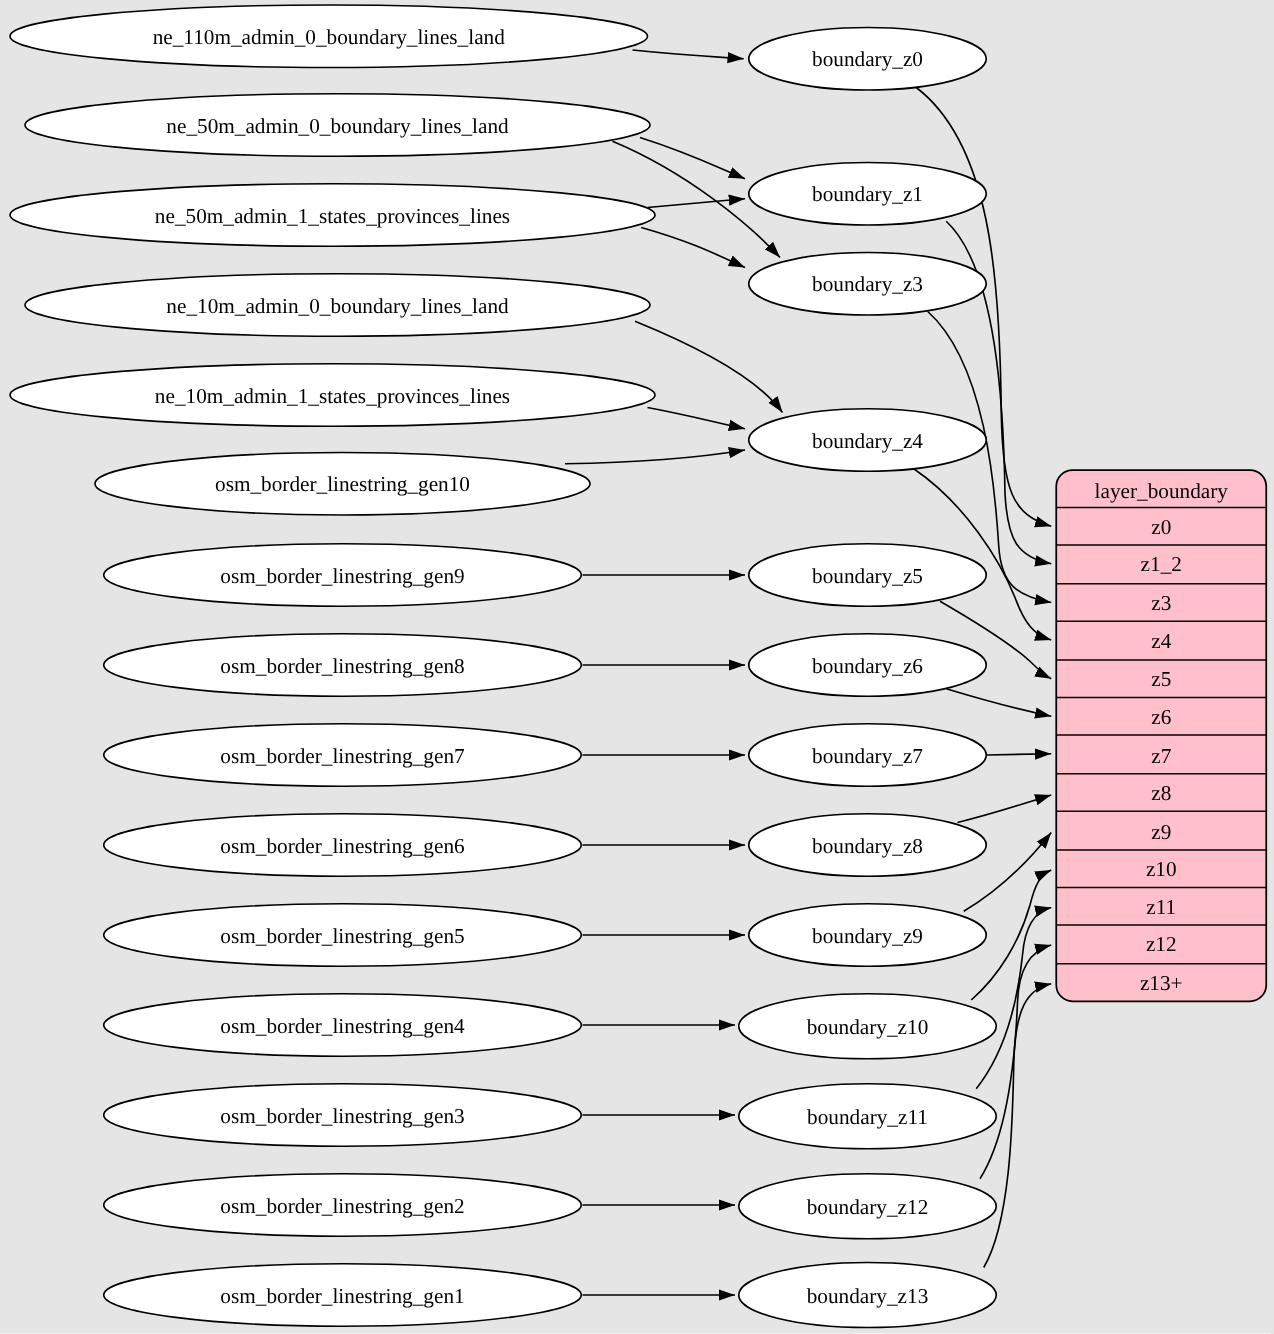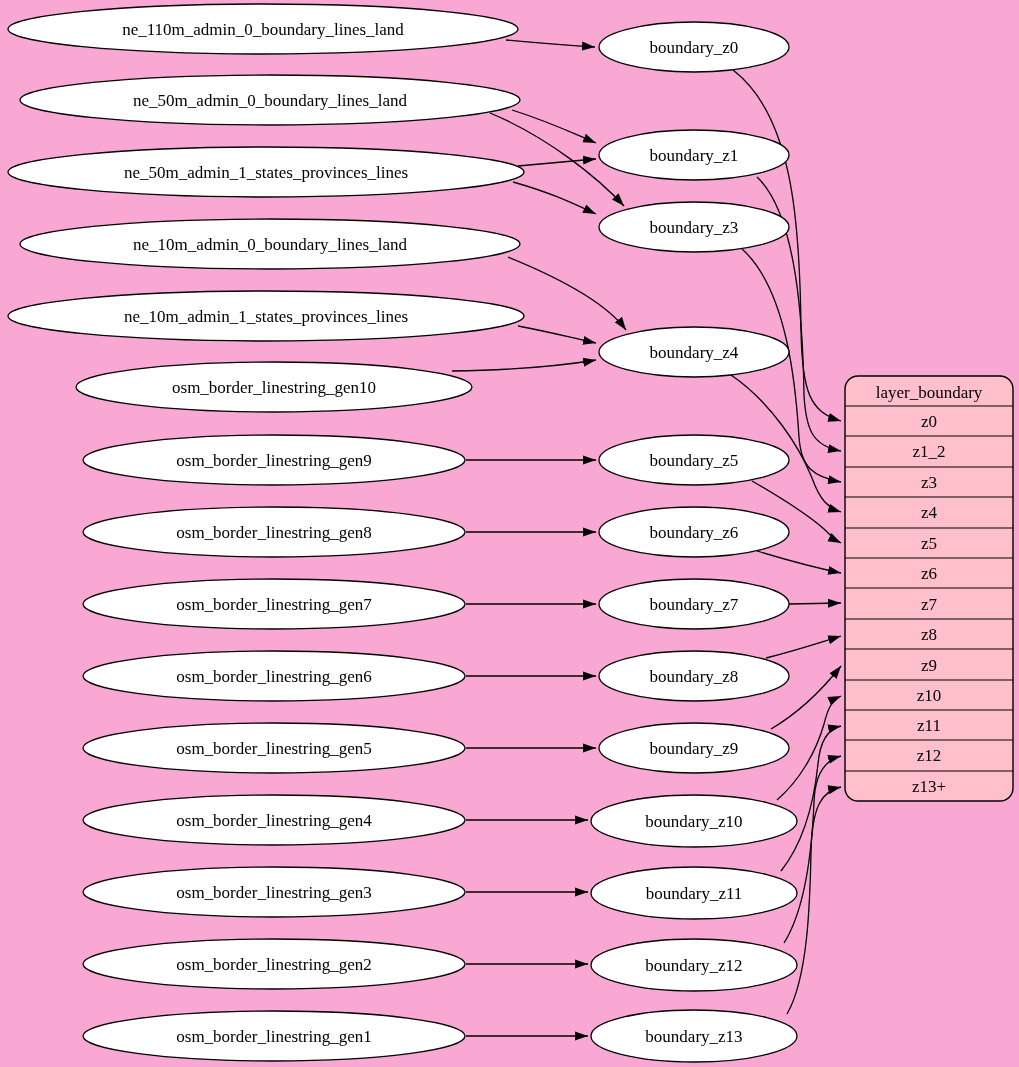--- a/index.html
+++ b/index.html
@@ -1,16 +1,16 @@
 <!DOCTYPE html>
 <html><head>
 <meta charset="utf-8">
 <style>
   html,body{margin:0;padding:0;background:#ffffff;}
-  .canvas{position:relative;width:1019px;height:1067px;background:#f9a8d4;overflow:hidden;}
+  .canvas{position:relative;width:1019px;height:1067px;background:#e5e5e5;overflow:hidden;}
   svg{display:block;}
   .node-ellipse{fill:#ffffff;stroke:#000000;stroke-width:1.3;}
   .edge{fill:none;stroke:#000000;stroke-width:1.3;}
   .node-label{font-family:"Liberation Serif","DejaVu Serif",serif;font-size:17px;fill:#000000;text-anchor:middle;}
   .table-rect{stroke:#000000;stroke-width:1.4;}
   .table-divider{stroke:#000000;stroke-width:1.2;}
   .table-label{font-family:"Liberation Serif","DejaVu Serif",serif;font-size:17px;fill:#000000;text-anchor:middle;}
 </style>
 </head>
 <body>

